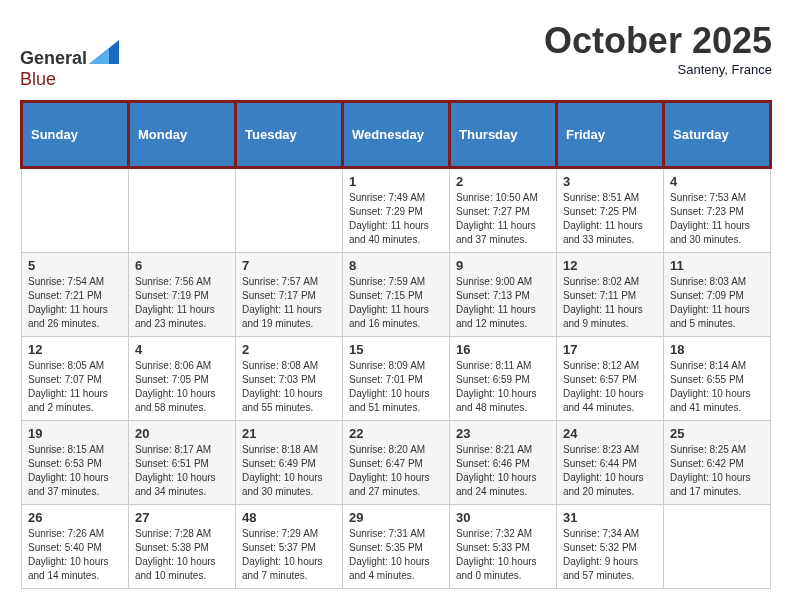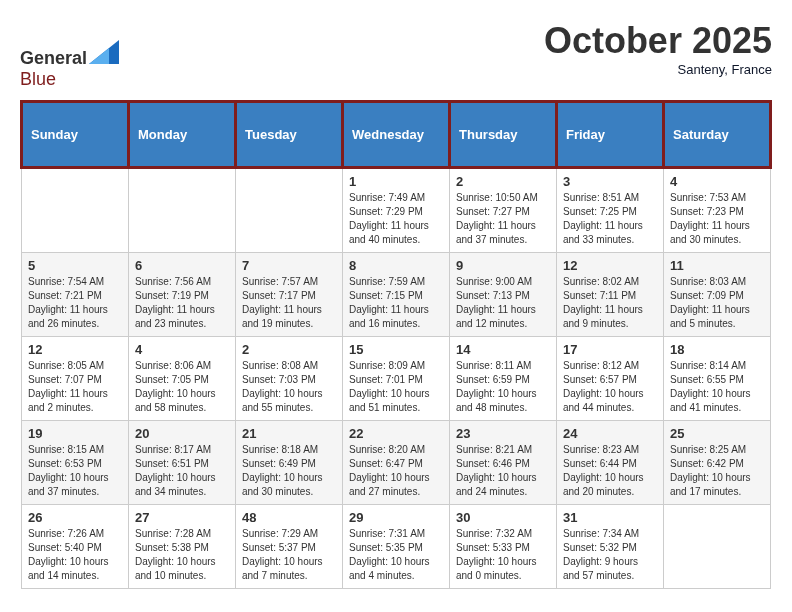--- a/index.html
+++ b/index.html
@@ -237,21 +237,21 @@
 and 55 minutes.</div>
         </td>
         <td>
           <div class="day-number">15</div>
           <div class="day-info">Sunrise: 8:09 AM
 Sunset: 7:01 PM
 Daylight: 10 hours
 and 51 minutes.</div>
         </td>
         <td>
-          <div class="day-number">14</div>
+          <div class="day-number">16</div>
           <div class="day-info">Sunrise: 8:11 AM
 Sunset: 6:59 PM
 Daylight: 10 hours
 and 48 minutes.</div>
         </td>
         <td>
           <div class="day-number">17</div>
           <div class="day-info">Sunrise: 8:12 AM
 Sunset: 6:57 PM
 Daylight: 10 hours

